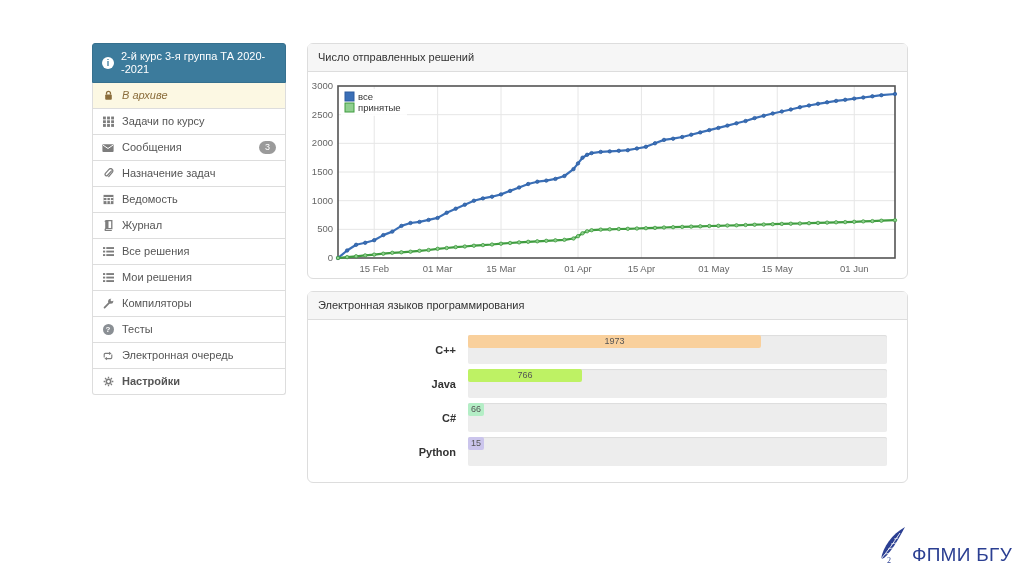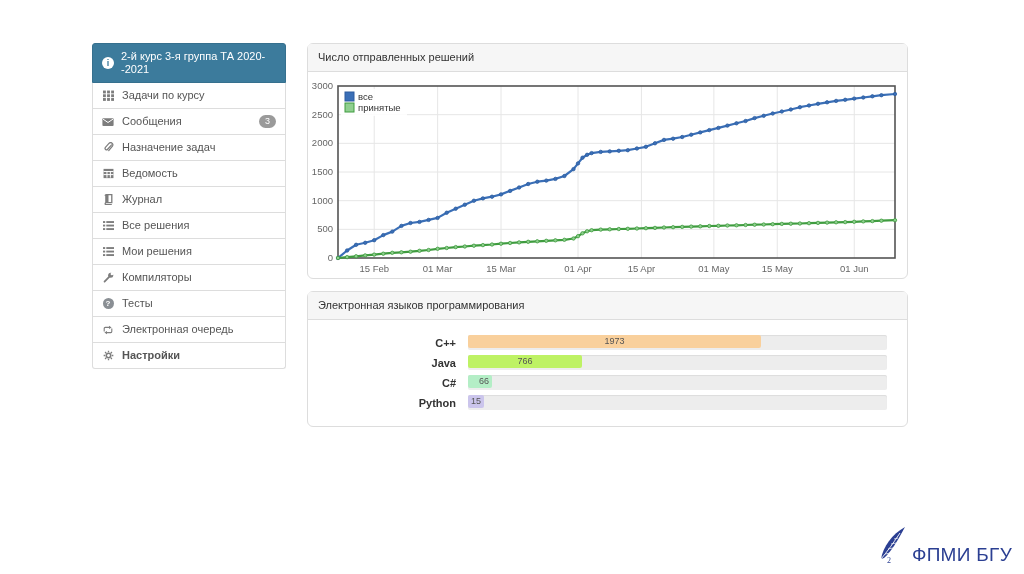--- a/index.html
+++ b/index.html
@@ -43,37 +43,46 @@
     background:#f6f6f6;border-bottom:1px solid #ddd;padding:7px 10px;
     font-size:11px;color:#333;border-radius:3px 3px 0 0;line-height:13px;
   }
   .panel-body{padding:0;}
   #lineChart svg{display:block;}
   
   .bars{padding:10px 10px 11px 0;}
   .bar-row{display:flex;align-items:center;margin:5px 0;}
   .bar-label{width:148px;min-width:148px;text-align:right;padding-right:12px;
     font-weight:bold;font-size:11px;color:#333;}
-  .bar-track{flex:1;background:#ededed;border-radius:2px;height:15px;
+  .bar-track{flex:1;background:#ededed;border-radius:2px;height:29px;
     box-shadow:inset 0 1px 1px rgba(0,0,0,0.07);margin-right:10px;}
   .bar-fill{height:13px;border-radius:2px;display:flex;align-items:center;
     justify-content:center;font-size:9px;color:#555;line-height:1;}
   
   .logo{position:absolute;right:12px;bottom:5px;display:flex;align-items:flex-end;gap:3px;}
   .logo-text{font-size:19px;color:#2b3f92;padding-bottom:3px;letter-spacing:0.3px;}
 </style>
 </head>
 <body>
 
 <div class="sidebar">
   <div class="side-header">
     <span class="info-circle">i</span>
     <span>2-й курс 3-я группа ТА 2020--2021</span>
   </div>
   <div id="sidebarMenu">
+      <div class="side-item warning">
+        <span class="icon">
+          <svg width="11" height="11" viewBox="0 0 10 10">
+            <path d="M3.2 4.2V3a1.8 1.8 0 0 1 3.6 0v1.2" fill="none" stroke="#8a6d3b" stroke-width="1.2"></path>
+            <rect x="2" y="4.2" width="6" height="4.6" rx="0.8" fill="#8a6d3b"></rect>
+          </svg>
+        </span>
+        <span>В архиве</span>
+      </div>
       <div class="side-item">
         <span class="icon">
           <svg width="11" height="11" viewBox="0 0 10 10" fill="#7d7d7d">
             <rect x="0" y="0.5" width="2.6" height="2.6"></rect>
             <rect x="3.7" y="0.5" width="2.6" height="2.6"></rect>
             <rect x="7.4" y="0.5" width="2.6" height="2.6"></rect>
             <rect x="0" y="3.9" width="2.6" height="2.6"></rect>
             <rect x="3.7" y="3.9" width="2.6" height="2.6"></rect>
             <rect x="7.4" y="3.9" width="2.6" height="2.6"></rect>
             <rect x="0" y="7.3" width="2.6" height="2.6"></rect>
@@ -377,21 +386,21 @@
           <div class="bar-label">Java</div>
           <div class="bar-track">
             <div class="bar-fill" style="background: #bef264; width: 27.16%; min-width: 16px;">
               <span>766</span>
             </div>
           </div>
         </div>
         <div class="bar-row">
           <div class="bar-label">C#</div>
           <div class="bar-track">
-            <div class="bar-fill" style="background: rgb(180, 238, 198); width: 2.34%; min-width: 16px; padding-left: 8px;">
+            <div class="bar-fill" style="background: rgb(180, 238, 198); width: 2.34%; min-width: 16px;">
               <span>66</span>
             </div>
           </div>
         </div>
         <div class="bar-row">
           <div class="bar-label">Python</div>
           <div class="bar-track">
             <div class="bar-fill" style="background: rgb(203, 197, 236); width: 0.53%; min-width: 16px;">
               <span>15</span>
             </div>

